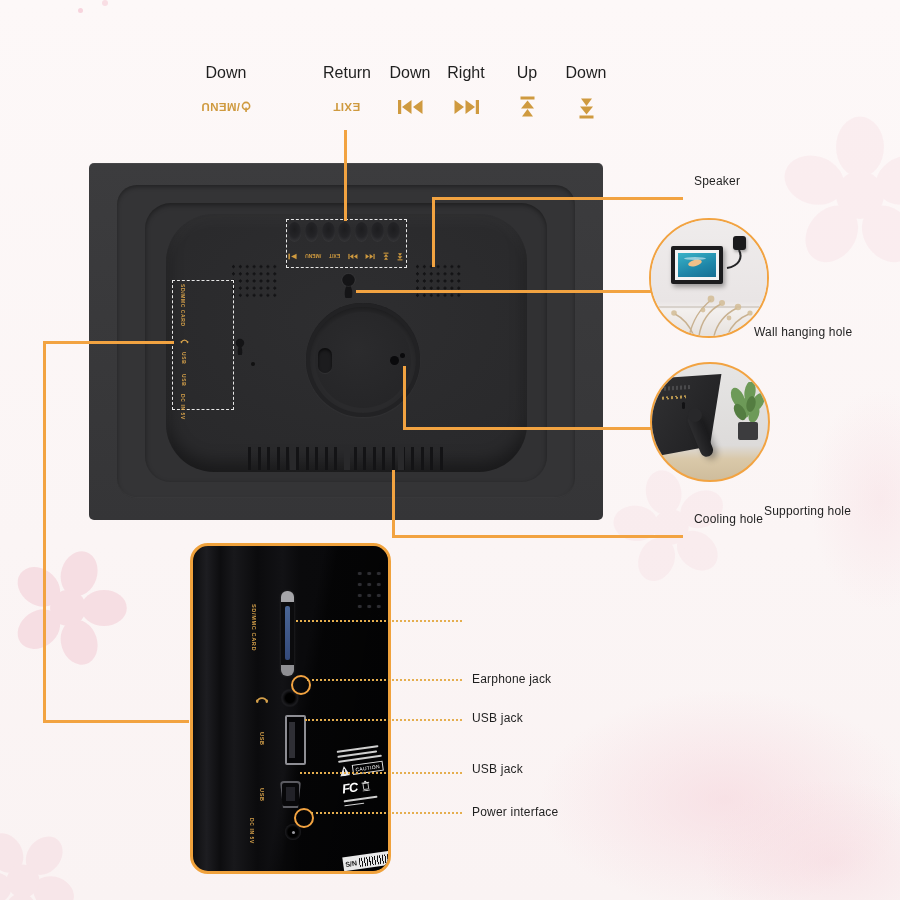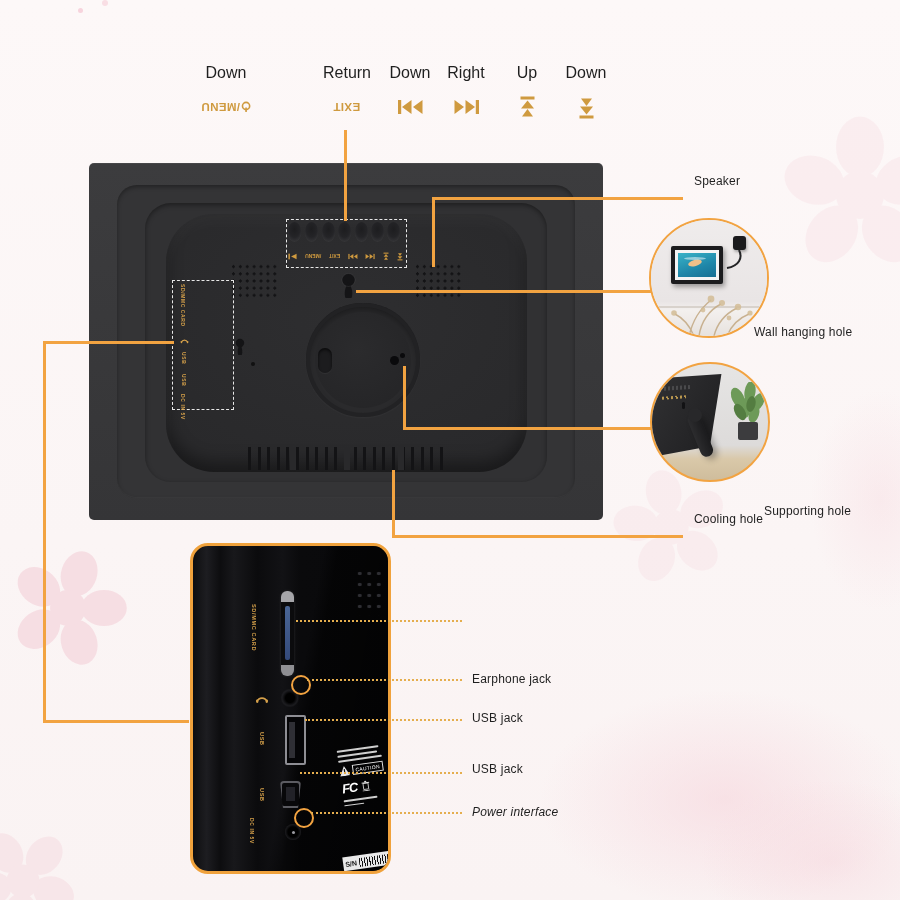--- a/index.html
+++ b/index.html
@@ -397,15 +397,15 @@
 
   <div class="dotline" style="left:296px;top:620px;width:166px;"></div>
   <div class="dotline" style="left:307px;top:679px;width:155px;"></div>
   <div class="dotline" style="left:305px;top:719px;width:157px;"></div>
   <div class="dotline" style="left:300px;top:772px;width:162px;"></div>
   <div class="dotline" style="left:311px;top:812px;width:151px;"></div>
 
   <div class="lbl" style="left:472px;top:672px;">Earphone jack</div>
   <div class="lbl" style="left:472px;top:711px;">USB jack</div>
   <div class="lbl" style="left:472px;top:762px;">USB jack</div>
-  <div class="lbl" style="left:472px;top:805px;font-style:italic;">Power interface</div>
+  <div class="lbl" style="left:472px;top:805px;">Power interface</div>
 
 </div>
 
 </body></html>

